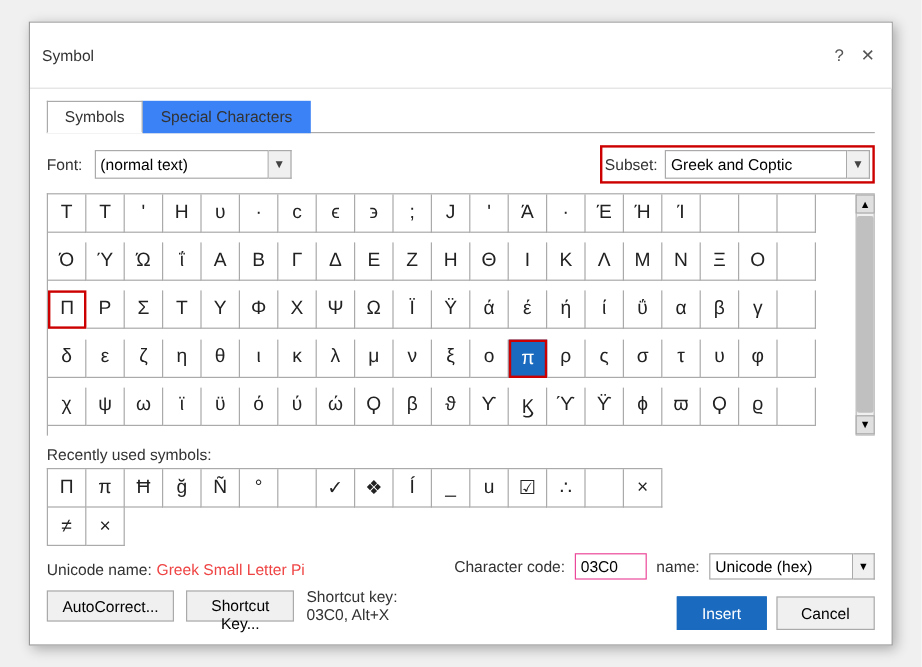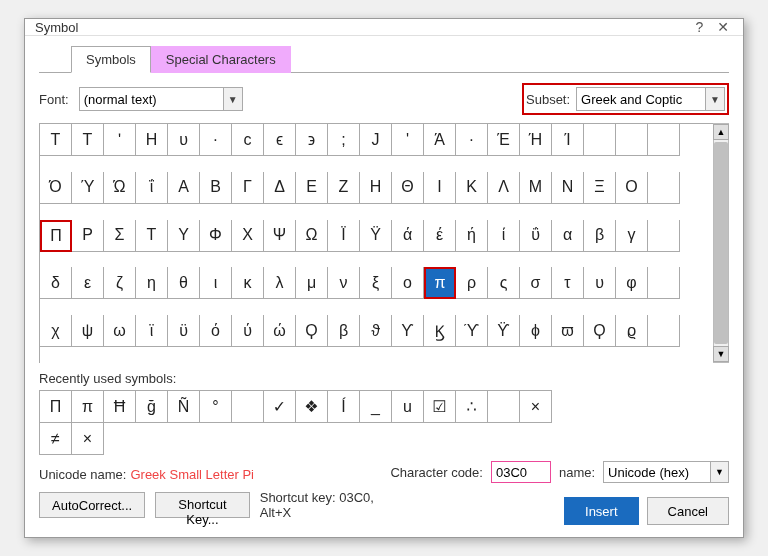--- a/index.html
+++ b/index.html
@@ -20,21 +20,21 @@
       box-shadow: 3px 3px 10px rgba(0,0,0,0.3);
       width: 720px;
       min-height: 520px;
       display: flex;
       flex-direction: column;
     }
 
     .title-bar {
       background: #ffffff;
       border-bottom: 1px solid #e0e0e0;
-      padding: 0 10px;
+      padding: 19px 10px;
       display: flex;
       justify-content: space-between;
       align-items: center;
     }
 
     .title-bar-title {
       font-size: 13px;
       font-weight: 400;
       color: #333;
     }
@@ -65,30 +65,29 @@
       border-bottom: 1px solid #aaa;
       margin-bottom: 10px;
     }
 
     .tab {
       padding: 5px 14px;
       cursor: pointer;
       font-size: 13px;
       border: 1px solid transparent;
       margin-bottom: -1px;
-      background: #f0abfc;
+      background: #3b82f6;
       color: #333;
     }
 
     .tab.active {
       background: #ffffff;
       border: 1px solid #aaa;
       border-bottom: 1px solid #ffffff;
       font-weight: 500;
-      margin-left: 32px;
     }
 
     .controls-row {
       display: flex;
       align-items: center;
       margin-bottom: 8px;
       gap: 10px;
     }
 
     .label {
@@ -130,21 +129,21 @@
       align-items: center;
       margin-left: auto;
       border: 2px solid #cc0000;
       padding: 2px;
     }
 
     .subset-select {
       border: 1px solid #aaa;
       padding: 2px 4px;
       font-size: 13px;
-      width: 130px;
+      width: 152px;
       background: white;
       height: 24px;
     }
 
     .subset-arrow {
       border: 1px solid #aaa;
       border-left: none;
       background: #f0f0f0;
       padding: 0 4px;
       height: 24px;
@@ -297,21 +296,21 @@
 
     .from-select-wrapper {
       display: flex;
       align-items: center;
     }
 
     .from-select {
       border: 1px solid #aaa;
       padding: 2px 4px;
       font-size: 13px;
-      width: 108px;
+      width: 120px;
       height: 22px;
     }
 
     .from-arrow {
       border: 1px solid #aaa;
       border-left: none;
       background: #f0f0f0;
       padding: 0 4px;
       height: 22px;
       display: flex;

